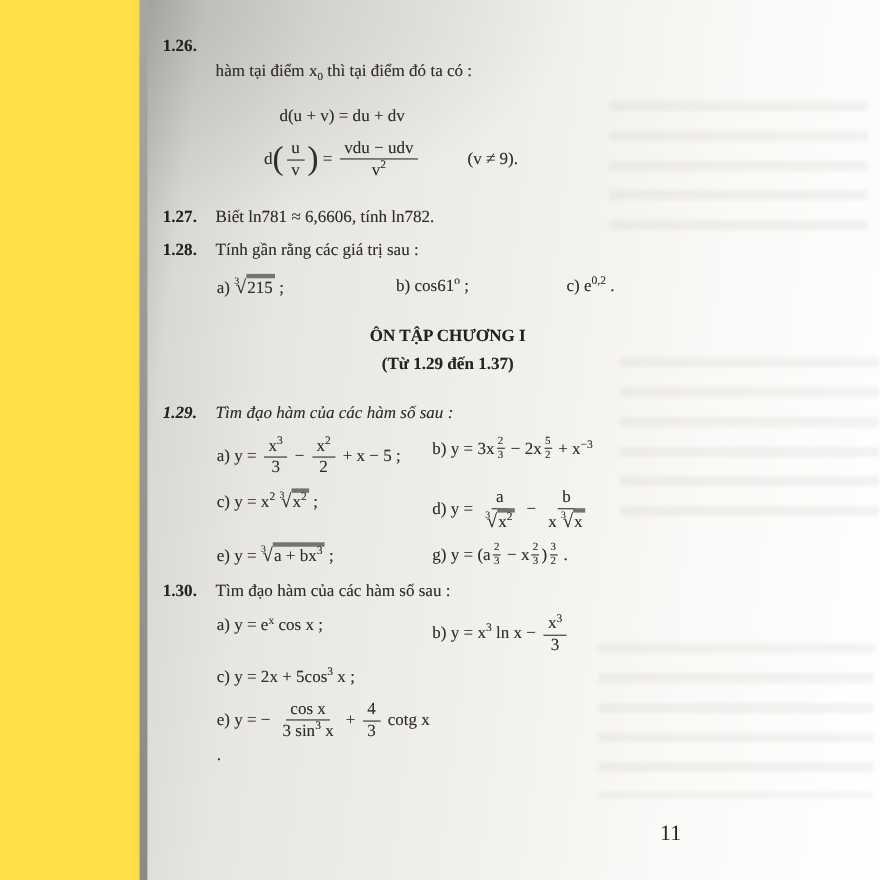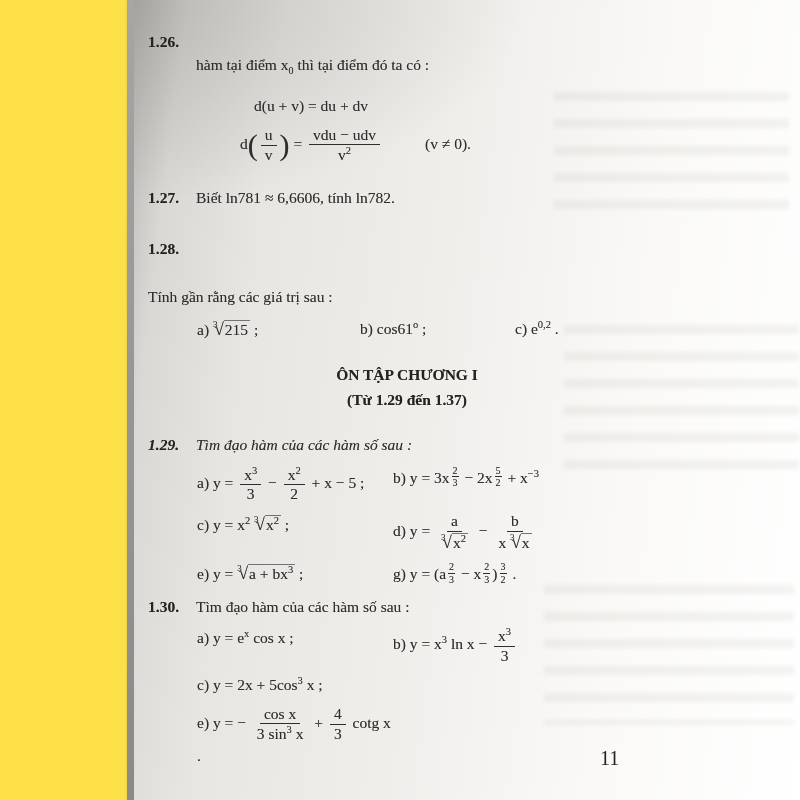--- a/index.html
+++ b/index.html
@@ -45,30 +45,30 @@
   .fr>.nu{border-bottom:1px solid #2f2e2c;padding:0 4px;}
   .fr>.de{padding:0 4px;}
   
   .expfr{display:inline-flex;flex-direction:column;align-items:center;font-size:10px;line-height:1.15;vertical-align:9px;margin:0 2px;}
   .expfr>.nu{border-bottom:1px solid #2f2e2c;padding:0 1px;}
   .expfr>.de{padding:0 1px;}
   
   .rt{white-space:nowrap;}
   .ri{font-size:9px;vertical-align:8px;margin-right:-3px;}
   .rs{font-size:17px;}
-  .rb{border-top:1px solid #737373;padding:0 2px 0 1px;}
+  .rb{border-top:4px solid #737373;padding:0 2px 0 1px;}
   .bp{font-size:30px;line-height:.9;vertical-align:middle;position:relative;top:-1px;font-weight:400;}
   .cond{margin-left:42px;}
 
   .fline{margin:0;padding:0;}
   .f1{margin:16px 0 0 106px;}
   .f2{margin:10px 0 0 106px;}
   .f3{margin:8px 0 0 92px;}
   .m127{margin-top:21px;}
-  .m128{margin-top:28px;flex-direction:column;}
+  .m128{margin-top:7px;}
   .c3{display:flex;margin:9px 0 0 49px;}
   .c3a{flex:0 0 163px;}
   .c3b{flex:0 0 155px;}
   .c3c{flex:1;}
   .review{text-align:center;font-weight:bold;margin-top:20px;color:#242320;}
   .review .sub2{margin-top:2px;}
   .m129{margin-top:22px;font-style:italic;}
   .m130{margin-top:8px;}
   .cols{display:flex;align-items:flex-start;margin:8px 0 8px 49px;}
   .cl{flex:0 0 196px;}
@@ -95,21 +95,21 @@
         <span>hàm tại điểm x<sub>0</sub> thì tại điểm đó ta có :</span>
       </span>
     </div>
     <div class="fline f1">d(u + v) = du + dv</div>
     <div class="fline f3">d<span class="bp">(</span><span class="fr">
           <span class="nu">u</span>
           <span class="de">v</span>
         </span><span class="bp">)</span> = <span class="fr">
           <span class="nu">vdu − udv</span>
           <span class="de">v<sup>2</sup></span>
-        </span><span class="cond">(v ≠ 0).</span></div>
+        </span><span class="cond">(v ≠ 9).</span></div>
 
     <div class="exrow m127">
       <span class="exnum">1.27.</span>
       <span class="exbody">Biết ln781 ≈ 6,6606, tính ln782.</span>
     </div>
 
     <div class="exrow m128">
       <span class="exnum">1.28.</span>
       <span class="exbody">Tính gần rằng các giá trị sau :</span>
     </div>

